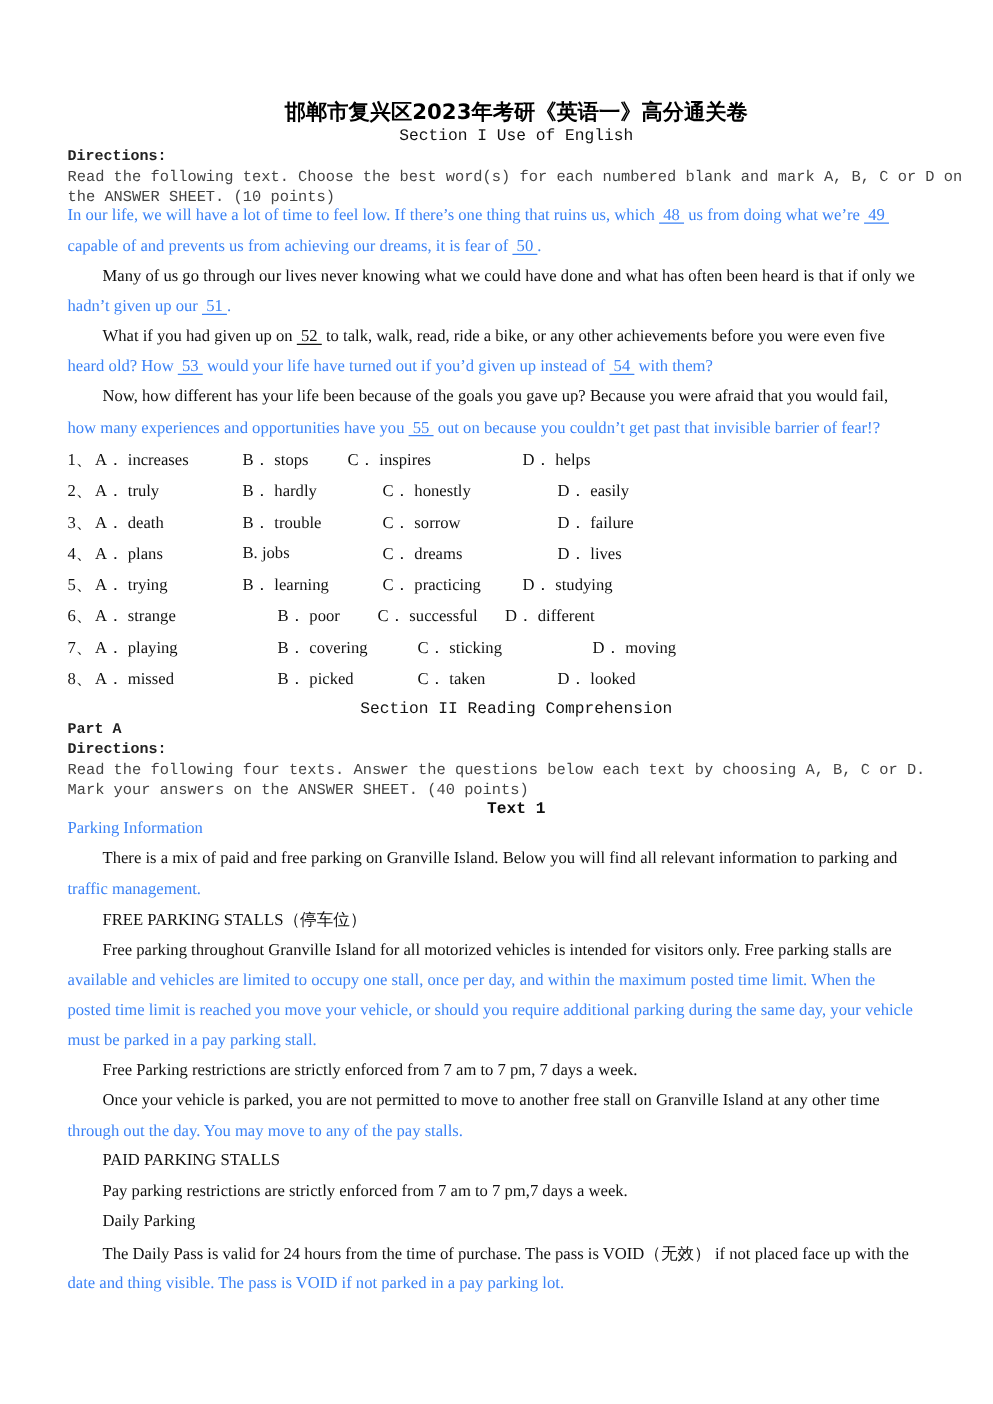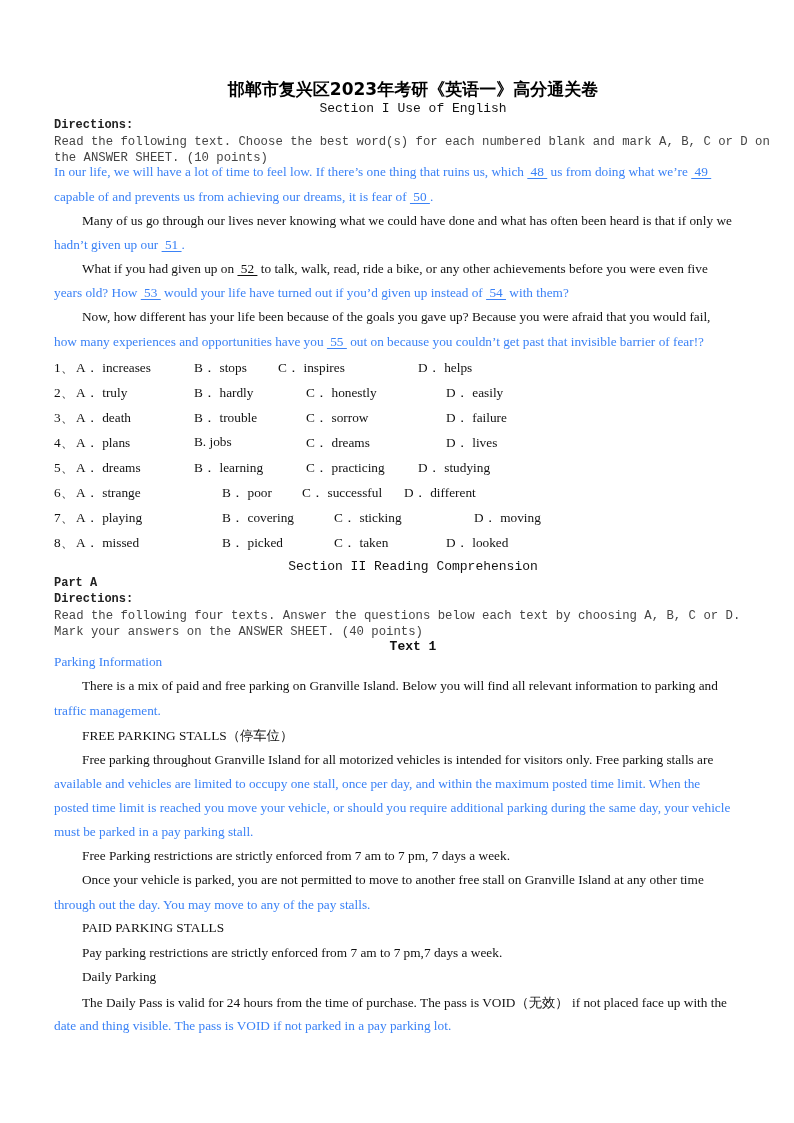--- a/index.html
+++ b/index.html
@@ -43,21 +43,21 @@
   <div class="line" style="top:213px;">
     <span>Many of us go through our lives never knowing what we could have done and what has often been heard is that if only we</span>
   </div>
   <div class="line0" style="top:237px;">
     <span>hadn’t given up our </span><span class="blank">&nbsp;51&nbsp;</span><span>.</span>
   </div>
   <div class="line" style="top:261px;">
     <span>What if you had given up on </span><span class="blank">&nbsp;52&nbsp;</span><span> to talk, walk, read, ride a bike, or any other achievements before you were even five</span>
   </div>
   <div class="line0" style="top:285px;">
-    <span>years old? How </span><span class="blank">&nbsp;53&nbsp;</span><span> would your life have turned out if you’d given up instead of </span><span class="blank">&nbsp;54&nbsp;</span><span> with them?</span>
+    <span>heard old? How </span><span class="blank">&nbsp;53&nbsp;</span><span> would your life have turned out if you’d given up instead of </span><span class="blank">&nbsp;54&nbsp;</span><span> with them?</span>
   </div>
   <div class="line" style="top:309px;">
     <span>Now, how different has your life been because of the goals you gave up? Because you were afraid that you would fail,</span>
   </div>
   <div class="line0" style="top:334px;">
     <span>how many experiences and opportunities have you </span><span class="blank">&nbsp;55&nbsp;</span><span> out on because you couldn’t get past that invisible barrier of fear!?</span>
   </div>
 
   <div class="opt-row" style="top:359px;">
     <span style="left:0px;">1、</span>
@@ -82,21 +82,21 @@
   </div>
   <div class="opt-row" style="top:434px;">
     <span style="left:0px;">4、</span>
     <span style="left:22px;">A． plans</span>
     <span style="left:140px;">B. jobs</span>
     <span style="left:252px;">C． dreams</span>
     <span style="left:392px;">D． lives</span>
   </div>
   <div class="opt-row" style="top:459px;">
     <span style="left:0px;">5、</span>
-    <span style="left:22px;">A． dreams</span>
+    <span style="left:22px;">A． trying</span>
     <span style="left:140px;">B． learning</span>
     <span style="left:252px;">C． practicing</span>
     <span style="left:364px;">D． studying</span>
   </div>
   <div class="opt-row" style="top:484px;">
     <span style="left:0px;">6、</span>
     <span style="left:22px;">A． strange</span>
     <span style="left:168px;">B． poor</span>
     <span style="left:248px;">C． successful</span>
     <span style="left:350px;text-align:right;">D． different</span>

